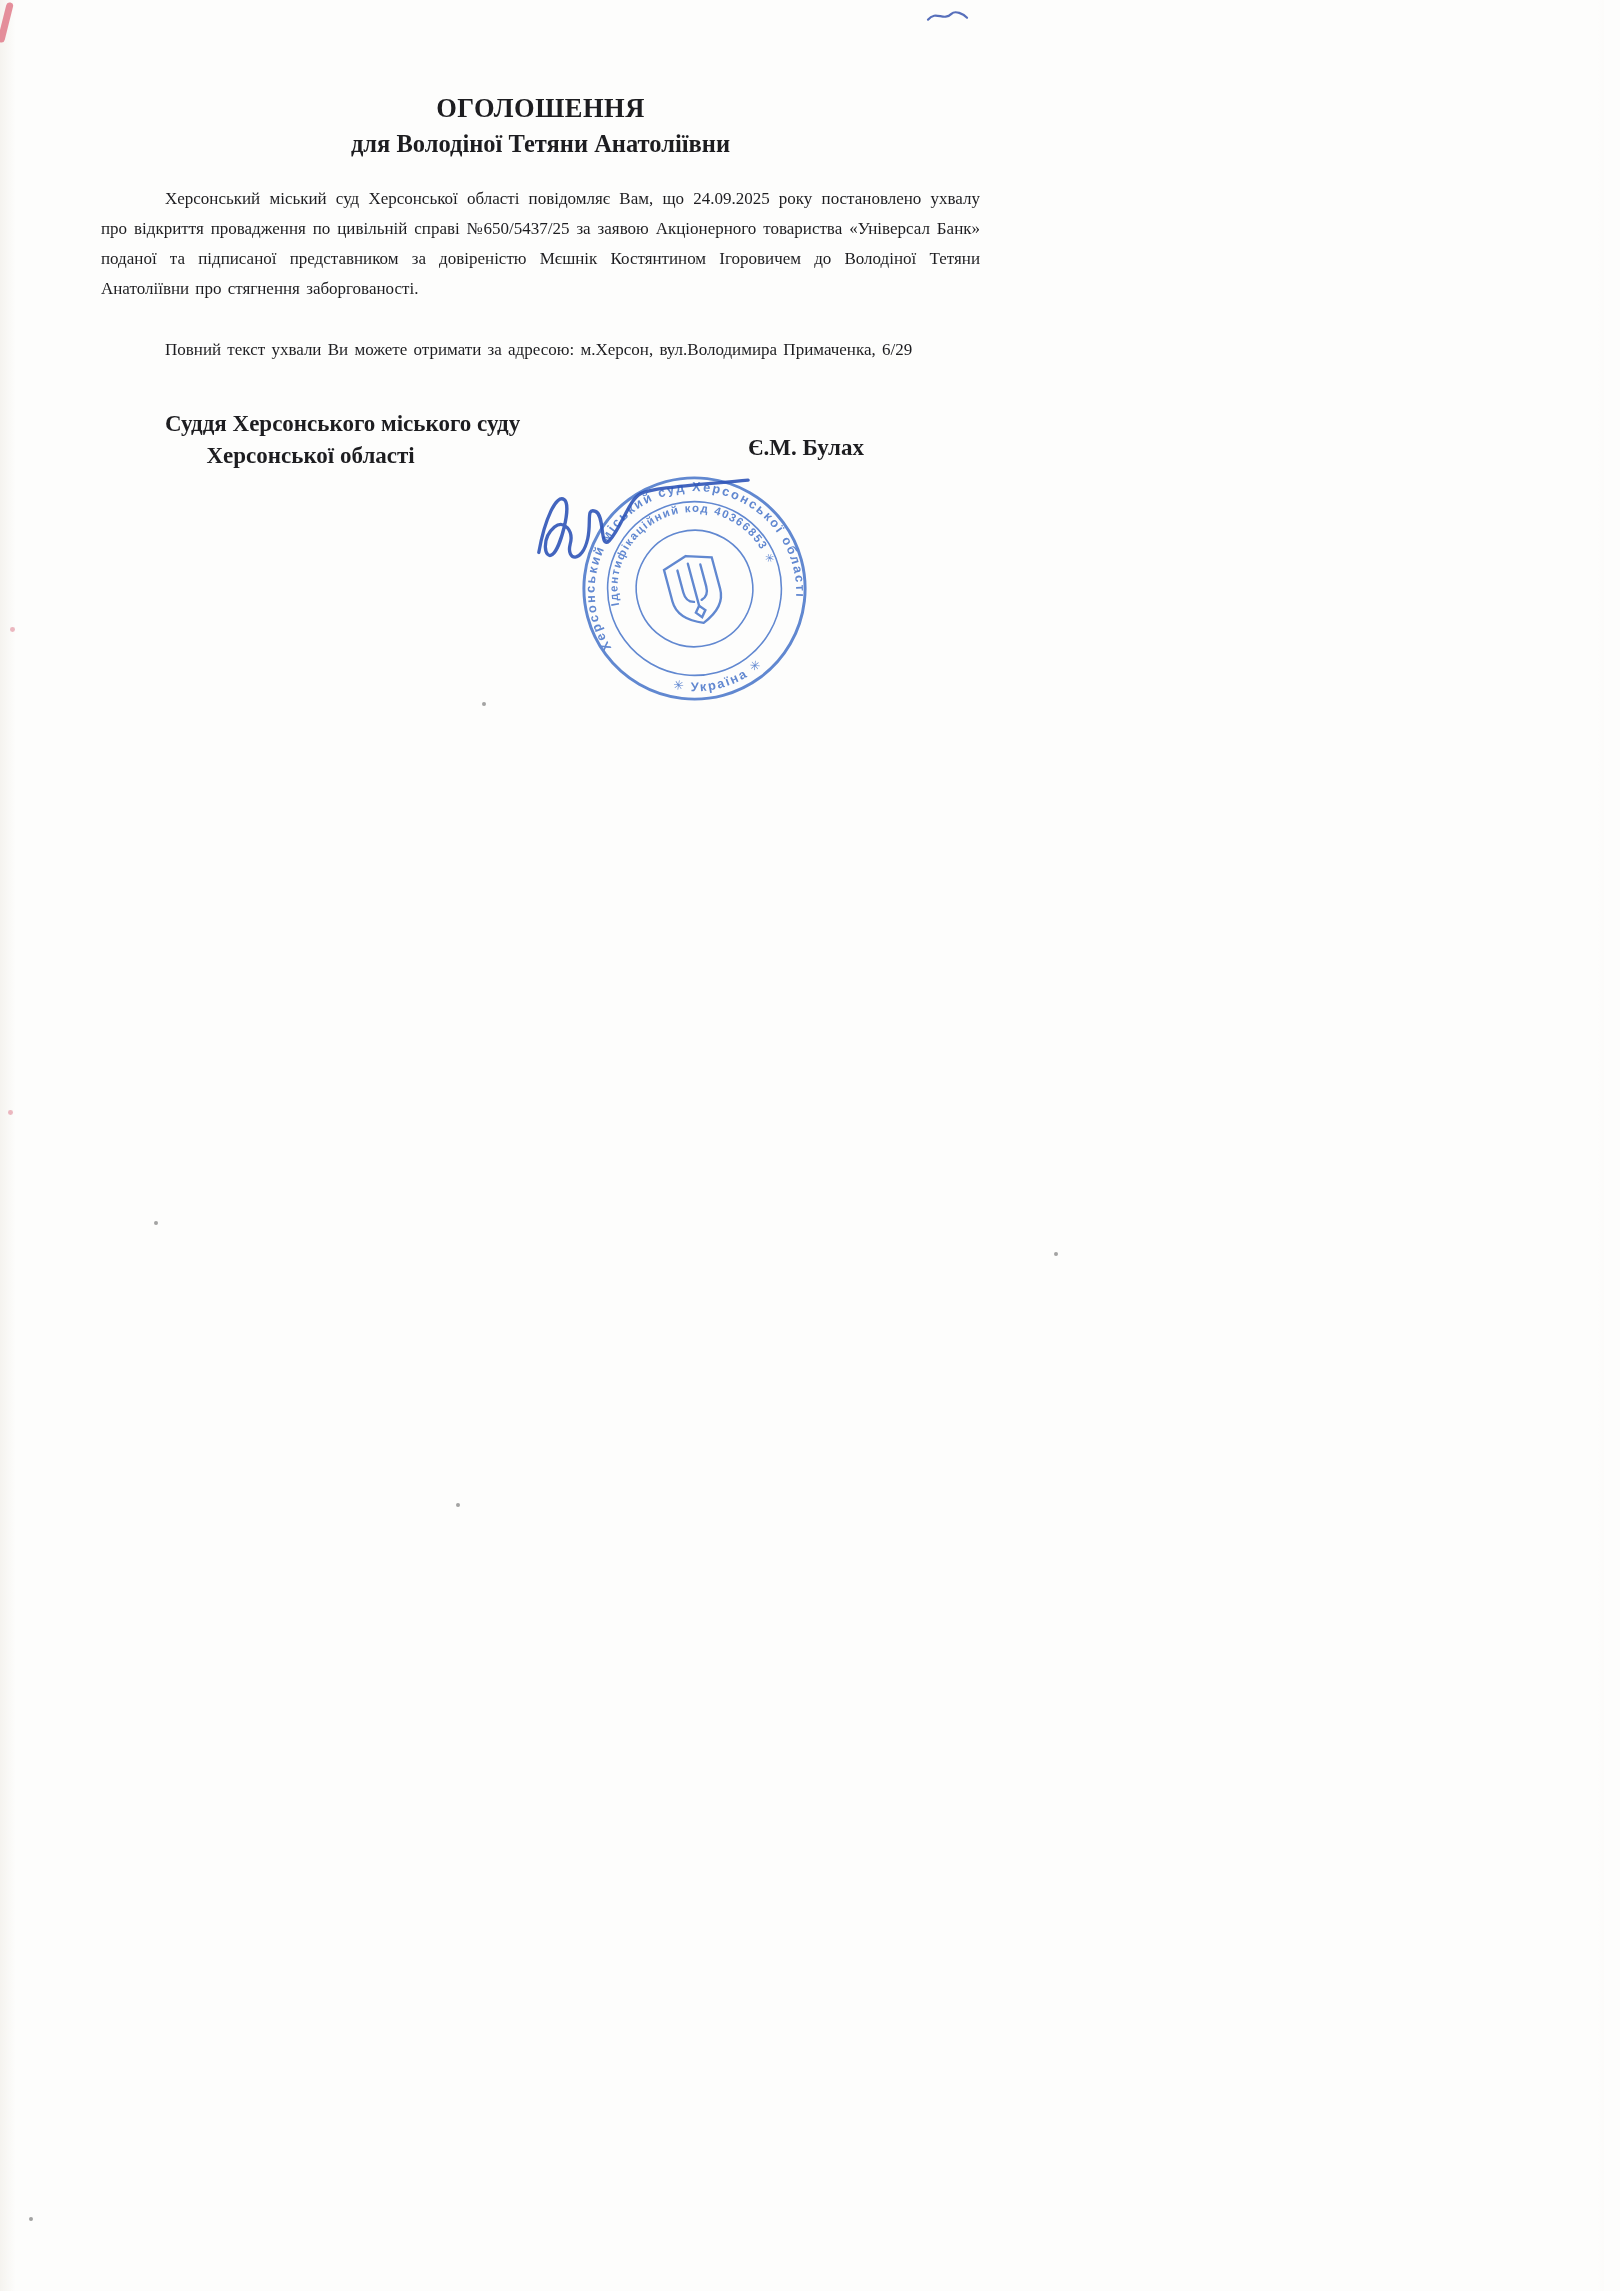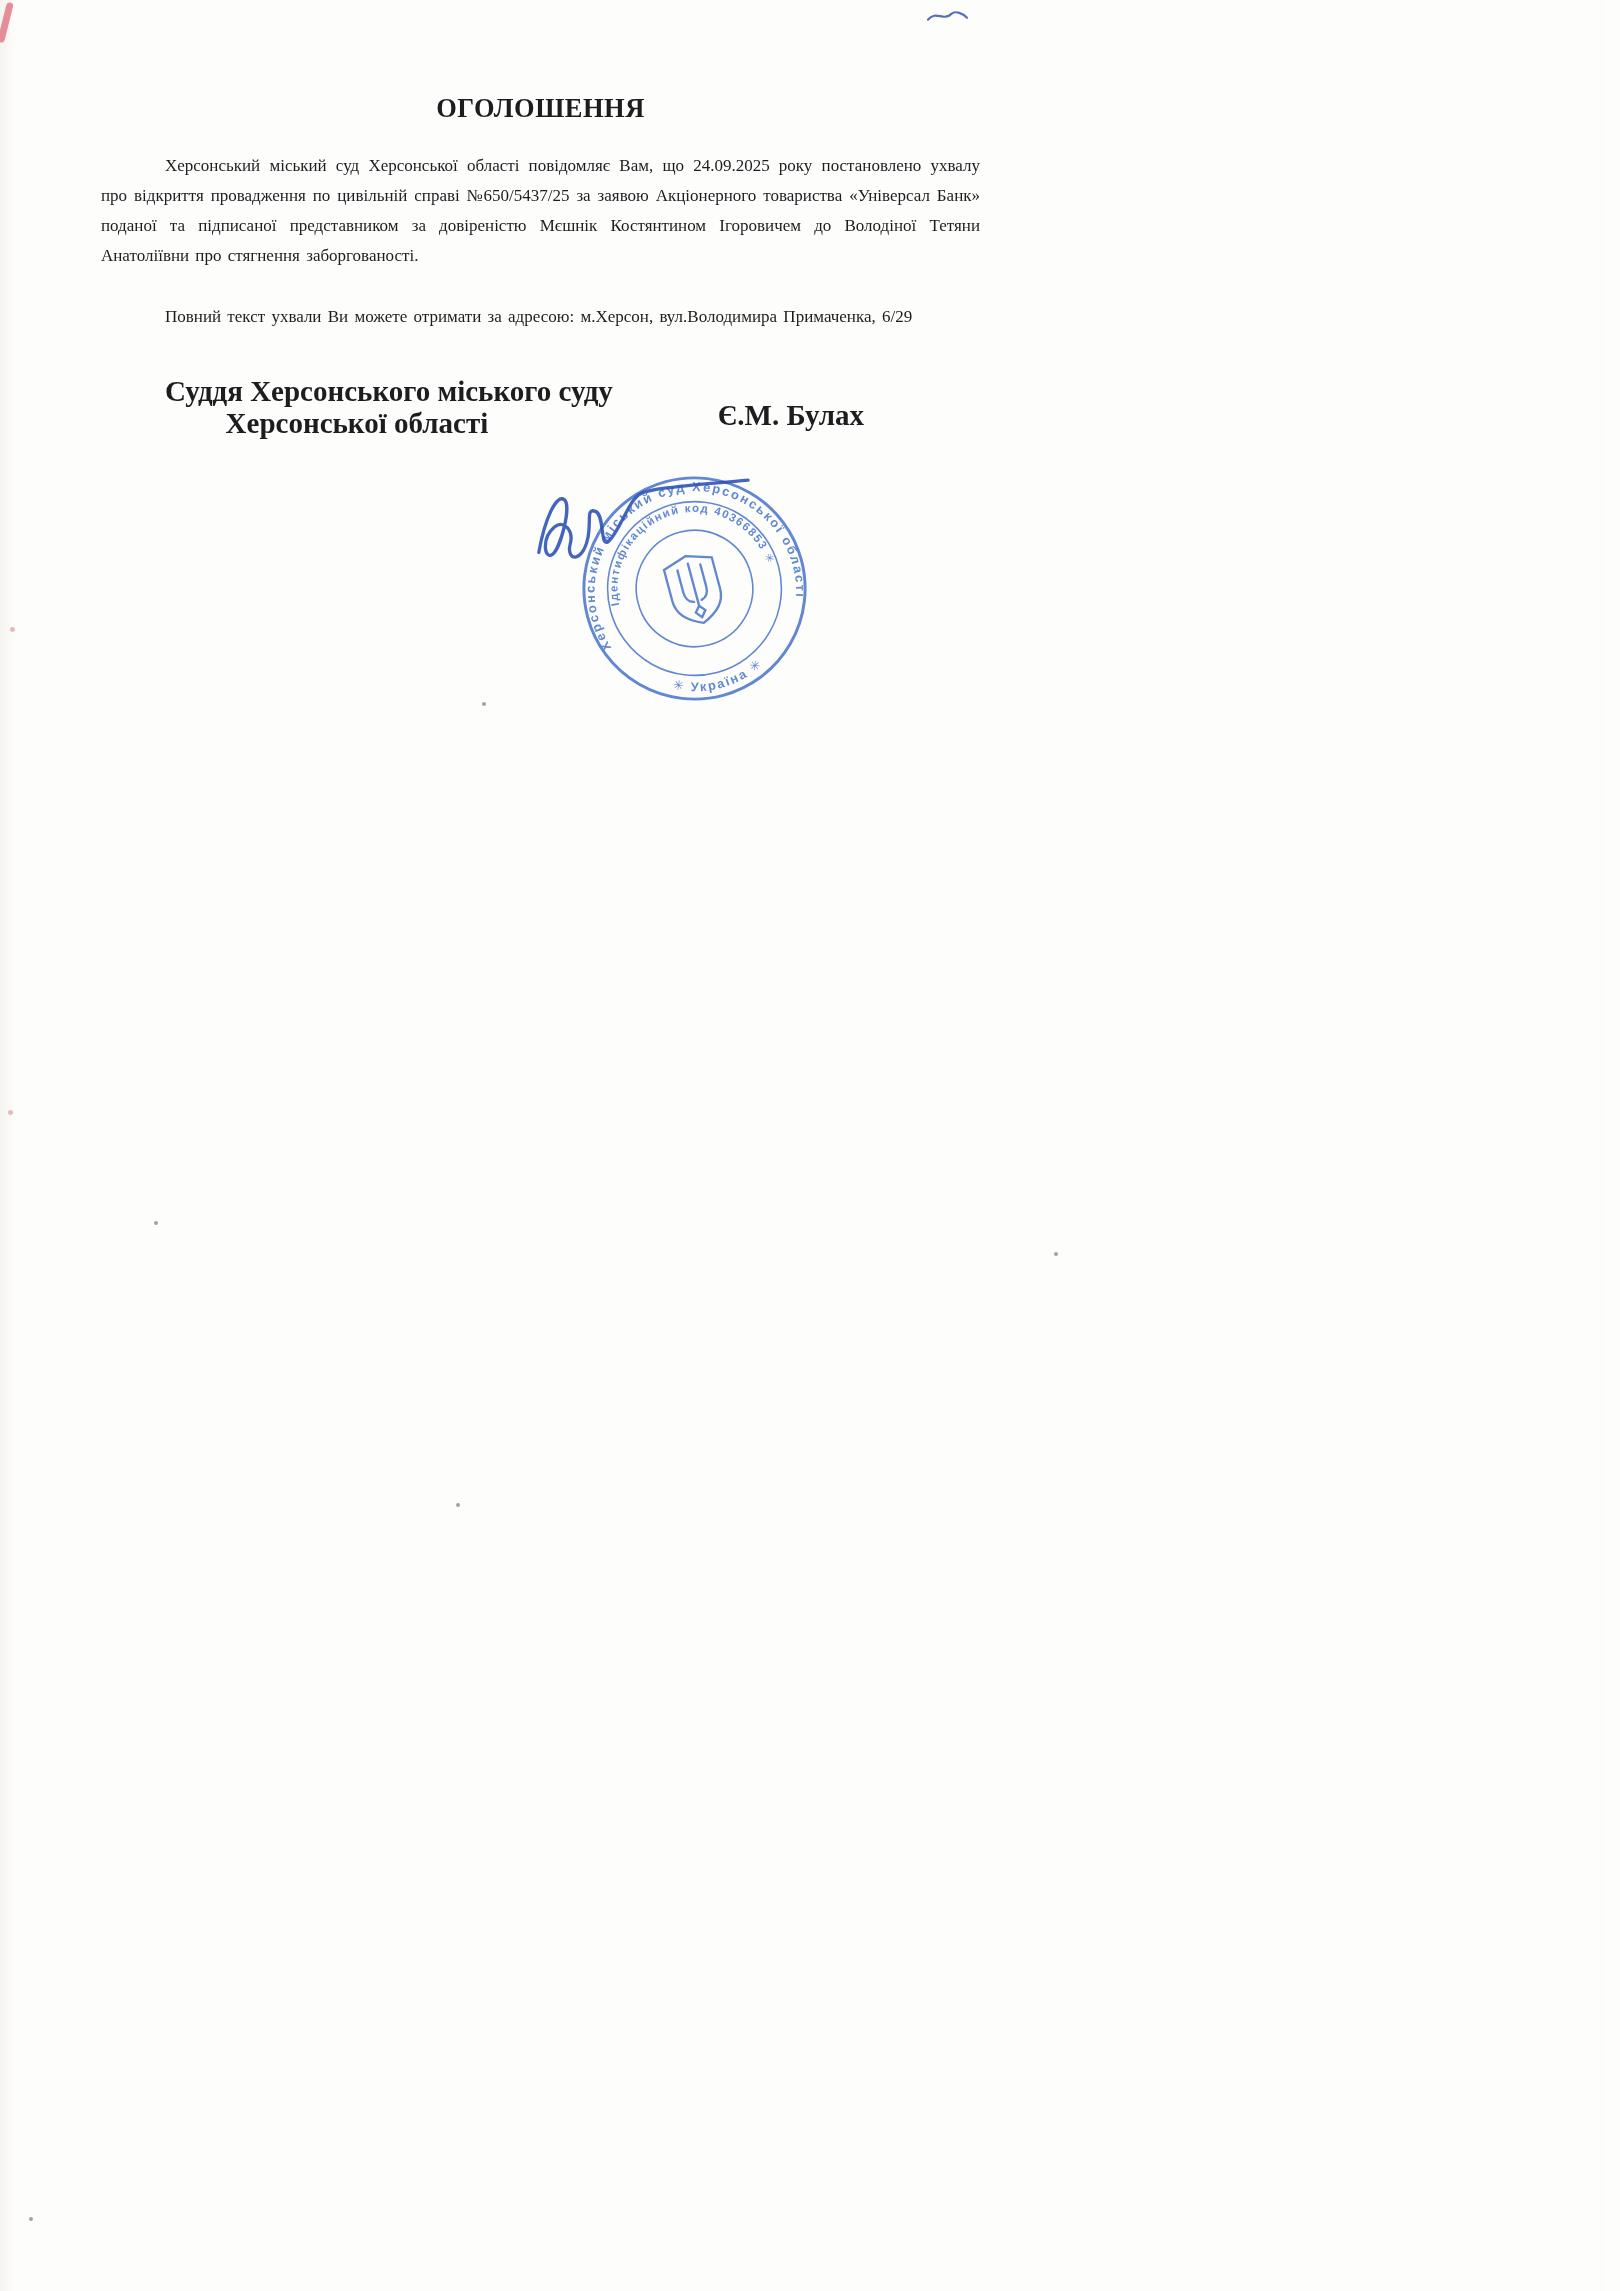--- a/index.html
+++ b/index.html
@@ -22,21 +22,21 @@
   }
   .para{
     margin:0;font-size:17px;line-height:30px;text-align:justify;text-indent:64px;
     word-spacing:2px;
   }
   .para.p1{margin-top:26.5px;}
   .para.p2{margin-top:25.5px;}
   .para.p3{margin-top:31px;}
   .doc-link{text-decoration:underline;text-underline-offset:2.9px;}
   .sig-row{
-    margin-top:43px;display:flex;align-items:center;font-weight:700;font-size:29px;line-height:32px;
+    margin-top:43px;display:flex;align-items:center;font-weight:700;font-size:23px;line-height:32px;
   }
   .sig-role{text-indent:64px;}
   .sig-role .line2{text-indent:0;text-align:center;}
   .sig-name{margin-left:auto;margin-right:116px;white-space:nowrap;margin-top:16px;}
   
   .stamp{
     position:absolute;left:576px;top:470px;width:237px;height:237px;
     transform:rotate(-15deg);opacity:.8;
   }
   .hand-signature{
@@ -52,20 +52,21 @@
   .speck.pink{width:4.9px;height:4.9px;background:#e49aa6;opacity:.7;}
   .stamp-text{font-family:"Liberation Sans","DejaVu Sans",sans-serif;font-weight:600;}
 </style>
 </head>
 <body>
 
 <div class="page">
 
   <div class="doc">
     <h1 class="doc-title">ОГОЛОШЕННЯ</h1>
+    <h2 class="doc-subtitle">для Володіної Тетяни Анатоліївни</h2>
 
     <p class="para p1">Херсонський міський суд Херсонської області повідомляє Вам, що 24.09.2025 року постановлено ухвалу про відкриття провадження по цивільній справі №650/5437/25  за заявою Акціонерного товариства «Універсал Банк» поданої та підписаної представником за довіреністю Мєшнік Костянтином Ігоровичем до Володіної Тетяни Анатоліївни про стягнення заборгованості.</p>
 
 
     <p class="para p3">Повний текст ухвали Ви можете отримати за адресою: м.Херсон, вул.Володимира Примаченка, 6/29</p>
 
     <div class="sig-row">
       <div class="sig-role">
         <div>Суддя Херсонського міського суду</div>
         <div class="line2">Херсонської області</div>

